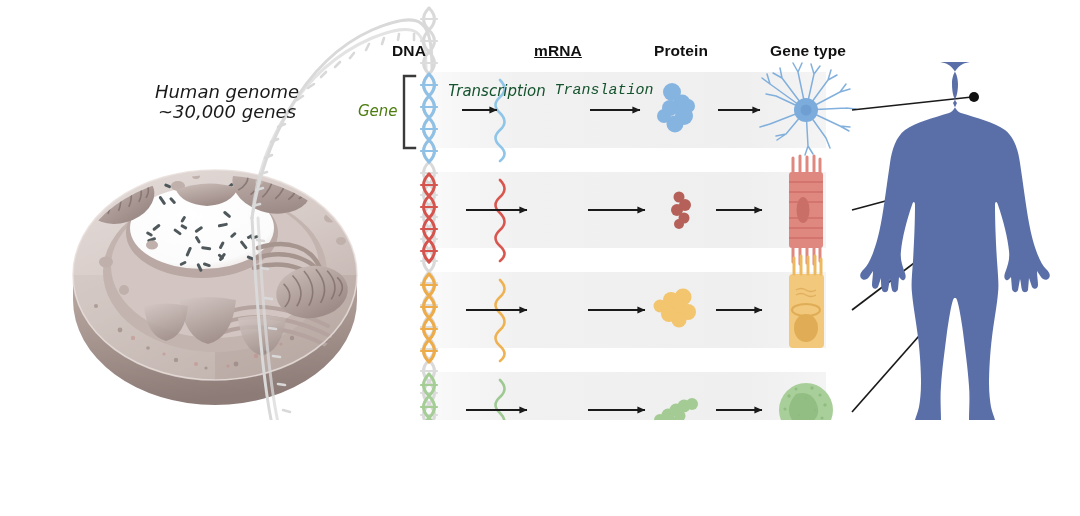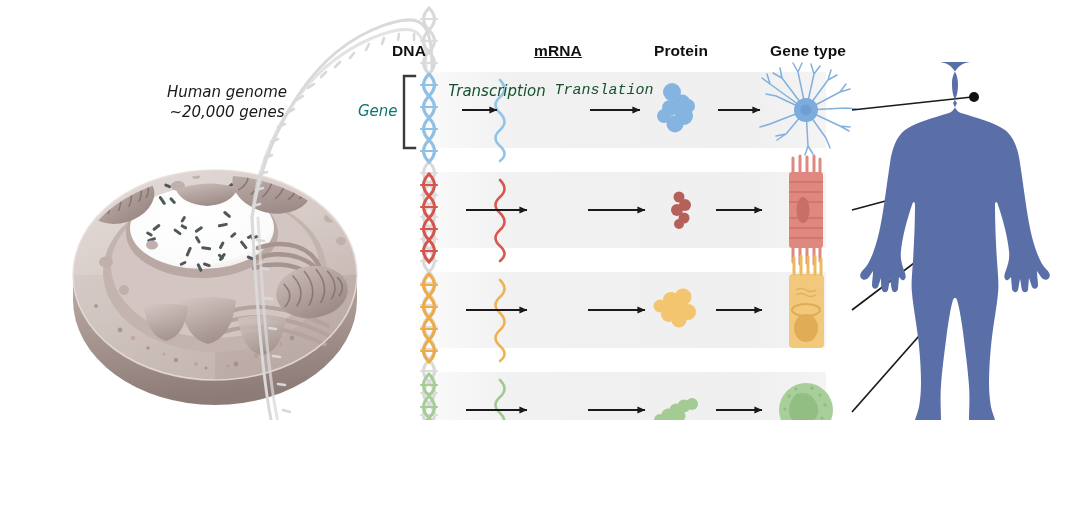--- a/index.html
+++ b/index.html
@@ -45,29 +45,29 @@
     white-space: nowrap;
     transform: translateX(-50%);
     font-family: "DejaVu Sans", sans-serif;
   }
 
   
   .gene-label {
     position: absolute;
     font-style: italic;
     font-size: 15px;
-    color: #0f766e;
+    color: #4d7c0f;
     font-family: "DejaVu Sans", sans-serif;
   }
 
   
   .genome-caption {
     position: absolute;
     font-style: italic;
-    font-size: 15px;
+    font-size: 18px;
     line-height: 20px;
     color: #1a1a1a;
     text-align: center;
     width: 200px;
     font-family: "DejaVu Sans", sans-serif;
   }
 
   
   #watermark {
     position: absolute;
@@ -651,21 +651,21 @@
   <div class="col-header" style="left:681px; top:42px;">Protein</div>
   <div class="col-header" style="left:808px; top:42px;">Gene type</div>
 
   <div class="step-label" style="left:497px; top:82px;">Transcription</div>
   <div class="step-label" style="left:604px; top:82px;font-family:Liberation Mono, monospace;">Translation</div>
 
   <div class="gene-label" style="left:358px; top:102px;">Gene</div>
 
   <div class="genome-caption" style="left:127px; top:82px;">
     <div>Human genome</div>
-    <div>~20,000 genes</div>
+    <div>~30,000 genes</div>
   </div>
 
   <div id="watermark">
     <svg width="34" height="28" viewBox="0 0 34 28">
       <path fill="#c7c7c7" d="M12.4,1.2C6.1,1.2,1,5.4,1,10.5c0,2.9,1.7,5.5,4.3,7.2L4.2,21.3l4.1-2.1
         c1.3,0.4,2.7,0.6,4.1,0.6c0.3,0,0.7,0,1,0c-0.2-0.7-0.3-1.4-0.3-2.2c0-4.8,4.7-8.7,10.5-8.7c0.4,0,0.8,0,1.2,0.1
         C23.6,4.6,18.6,1.2,12.4,1.2z M8.6,8.6C7.8,8.6,7.2,8,7.2,7.2c0-0.8,0.6-1.4,1.4-1.4C9.4,5.8,10,6.4,10,7.2
         C10,8,9.4,8.6,8.6,8.6z M16.2,8.6c-0.8,0-1.4-0.6-1.4-1.4c0-0.8,0.6-1.4,1.4-1.4c0.8,0,1.4,0.6,1.4,1.4
         C17.6,8,17,8.6,16.2,8.6z"></path>
       <path fill="#c7c7c7" d="M33,17.4c0-4.3-4.3-7.8-9.6-7.8c-5.3,0-9.6,3.5-9.6,7.8c0,4.3,4.3,7.8,9.6,7.8

